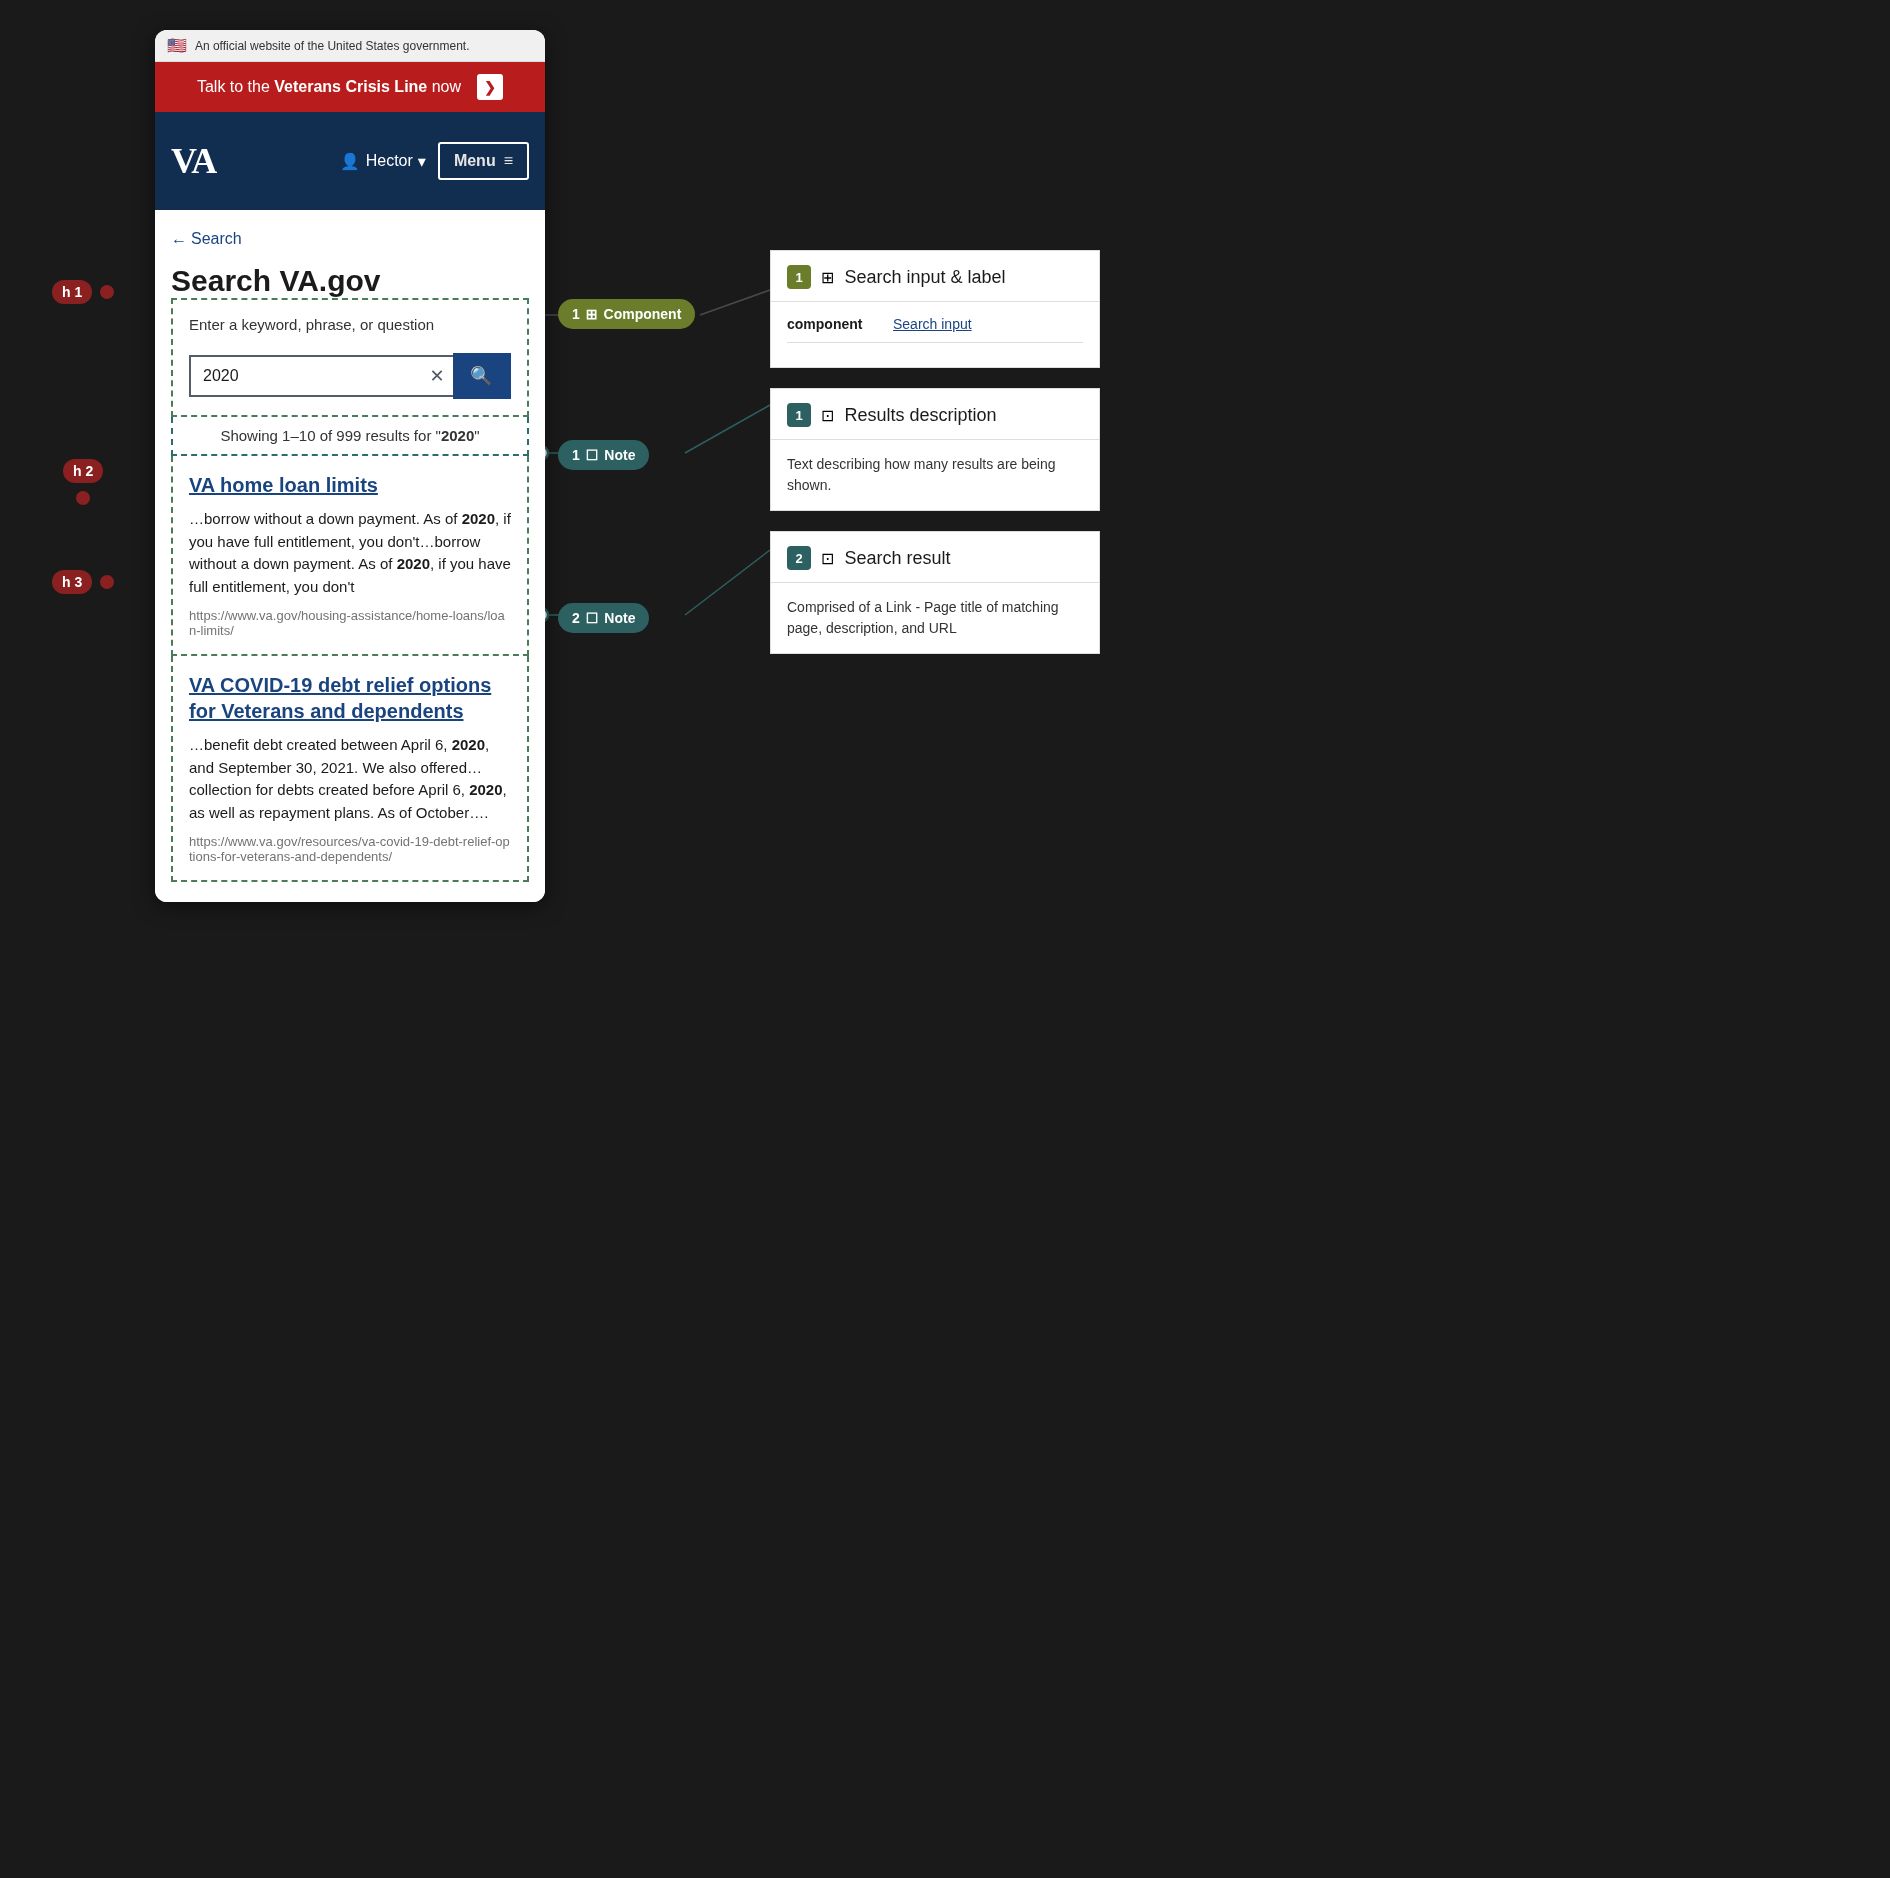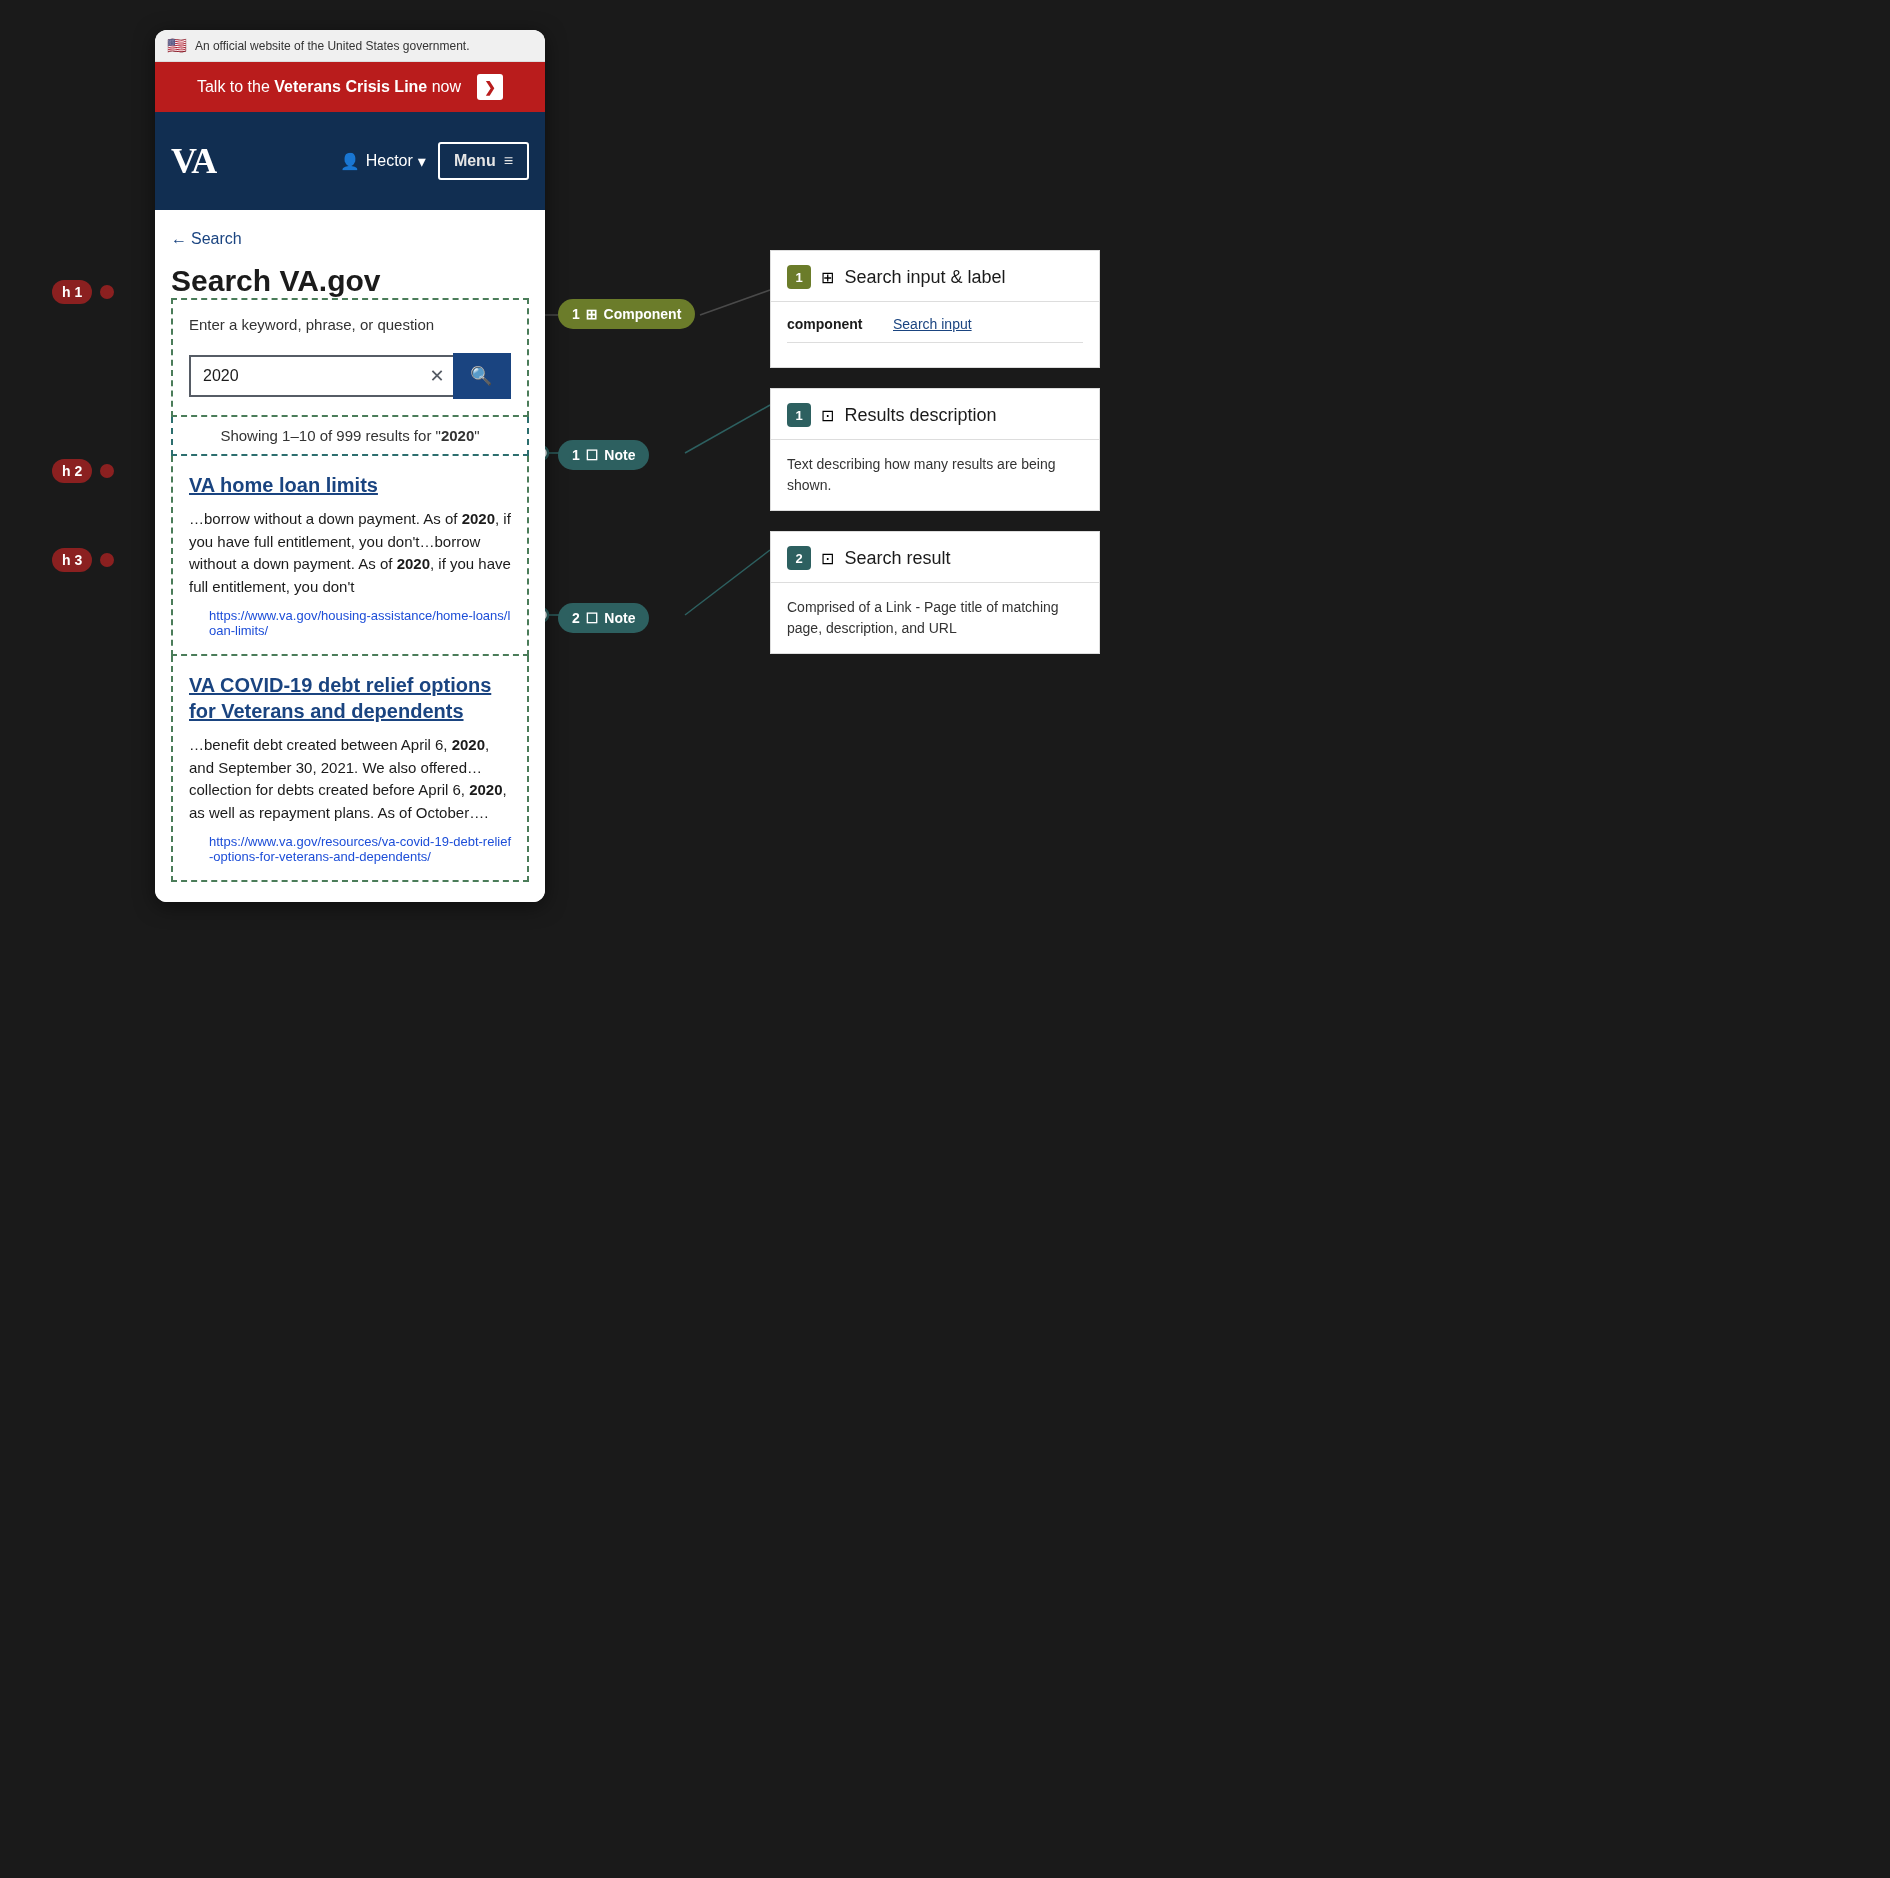--- a/index.html
+++ b/index.html
@@ -217,23 +217,22 @@
       color: #1b1b1b;
       line-height: 1.5;
       margin-bottom: 10px;
     }
     .result-description strong {
       font-weight: 700;
     }
 
     .result-url {
       font-size: 13px;
-      color: #1d4ed8;
+      color: #737373;
       word-break: break-all;
-      margin-left: 20px;
     }
 
     
     .annotation-nodes {
       position: absolute;
       left: 52px;
       top: 280px;
     }
 
     .node-item {
@@ -488,21 +487,21 @@
 
     </div>
   </div>
 </div>
 
 <div class="annotation-nodes">
   <div class="node-item" style="margin-bottom: 155px;">
     <div class="node-badge">h 1</div>
     <div class="node-dot"></div>
   </div>
-  <div class="node-item" style="margin-bottom: 65px;">
+  <div class="node-item" style="margin-bottom: 65px; flex-direction: column;">
     <div class="node-badge">h 2</div>
     <div class="node-dot"></div>
   </div>
   <div class="node-item">
     <div class="node-badge">h 3</div>
     <div class="node-dot"></div>
   </div>
 </div>
 
 <div style="position:absolute; left:558px; top:299px; display:flex; align-items:center;">

